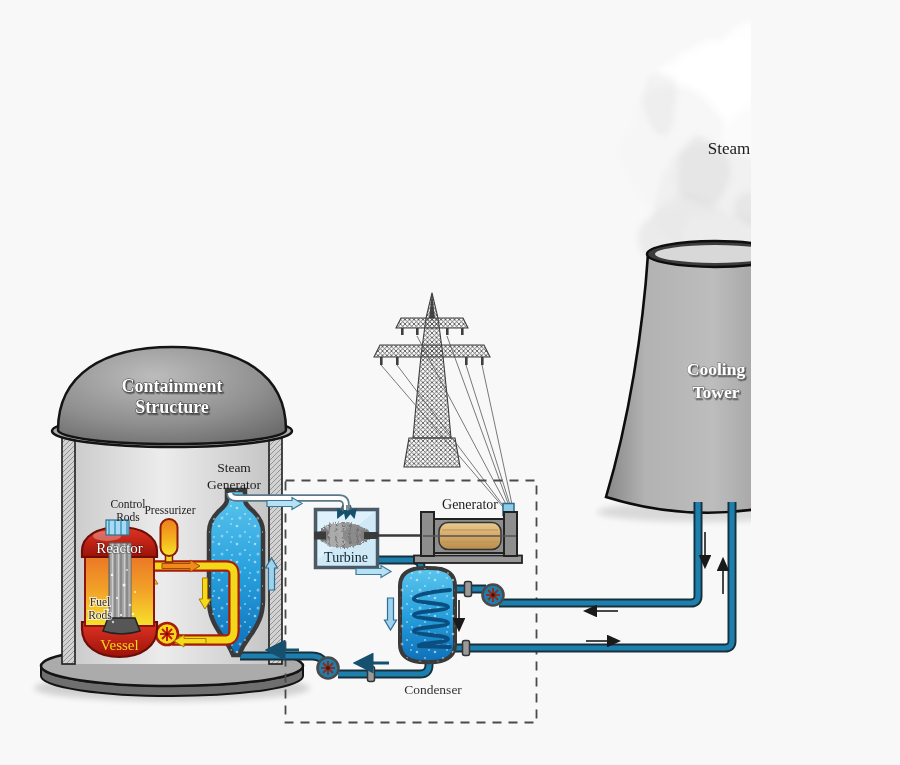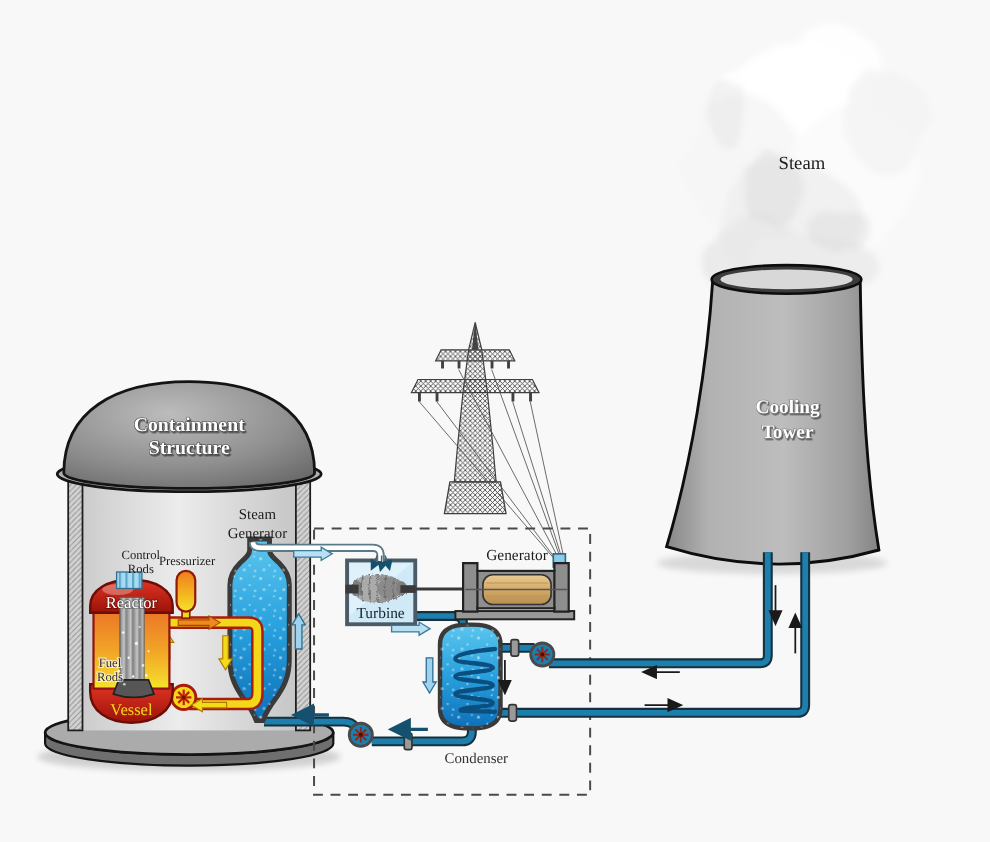--- a/index.html
+++ b/index.html
@@ -1,16 +1,16 @@
 <!DOCTYPE html>
 <html><head>
 <meta charset="utf-8">
 <style>
   html,body{margin:0;padding:0;background:#f8f8f8;}
-  .stage{position:relative;width:900px;height:765px;background:#f8f8f8;overflow:hidden;
+  .stage{position:relative;width:751px;height:765px;background:#f8f8f8;overflow:hidden;
          font-family:"Liberation Serif", serif;}
   svg{position:absolute;left:0;top:0;}
   text{font-family:"Liberation Serif", serif;}
   .lbl{fill:#1c1c1c;}
   .outlined{paint-order:stroke;}
 </style>
 </head>
 <body>
 
 <div class="stage">

